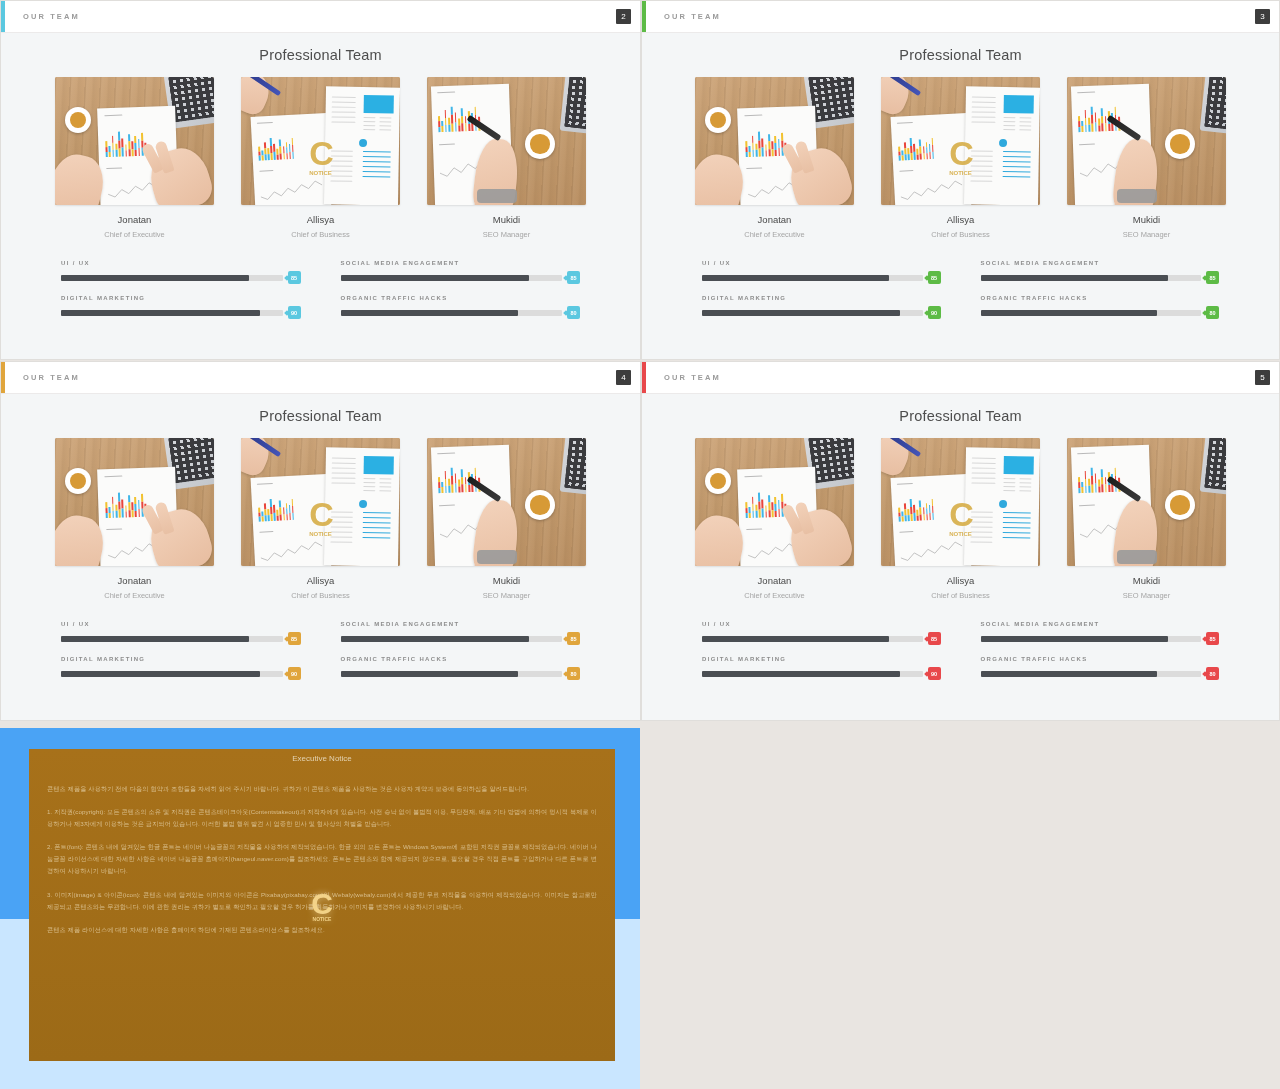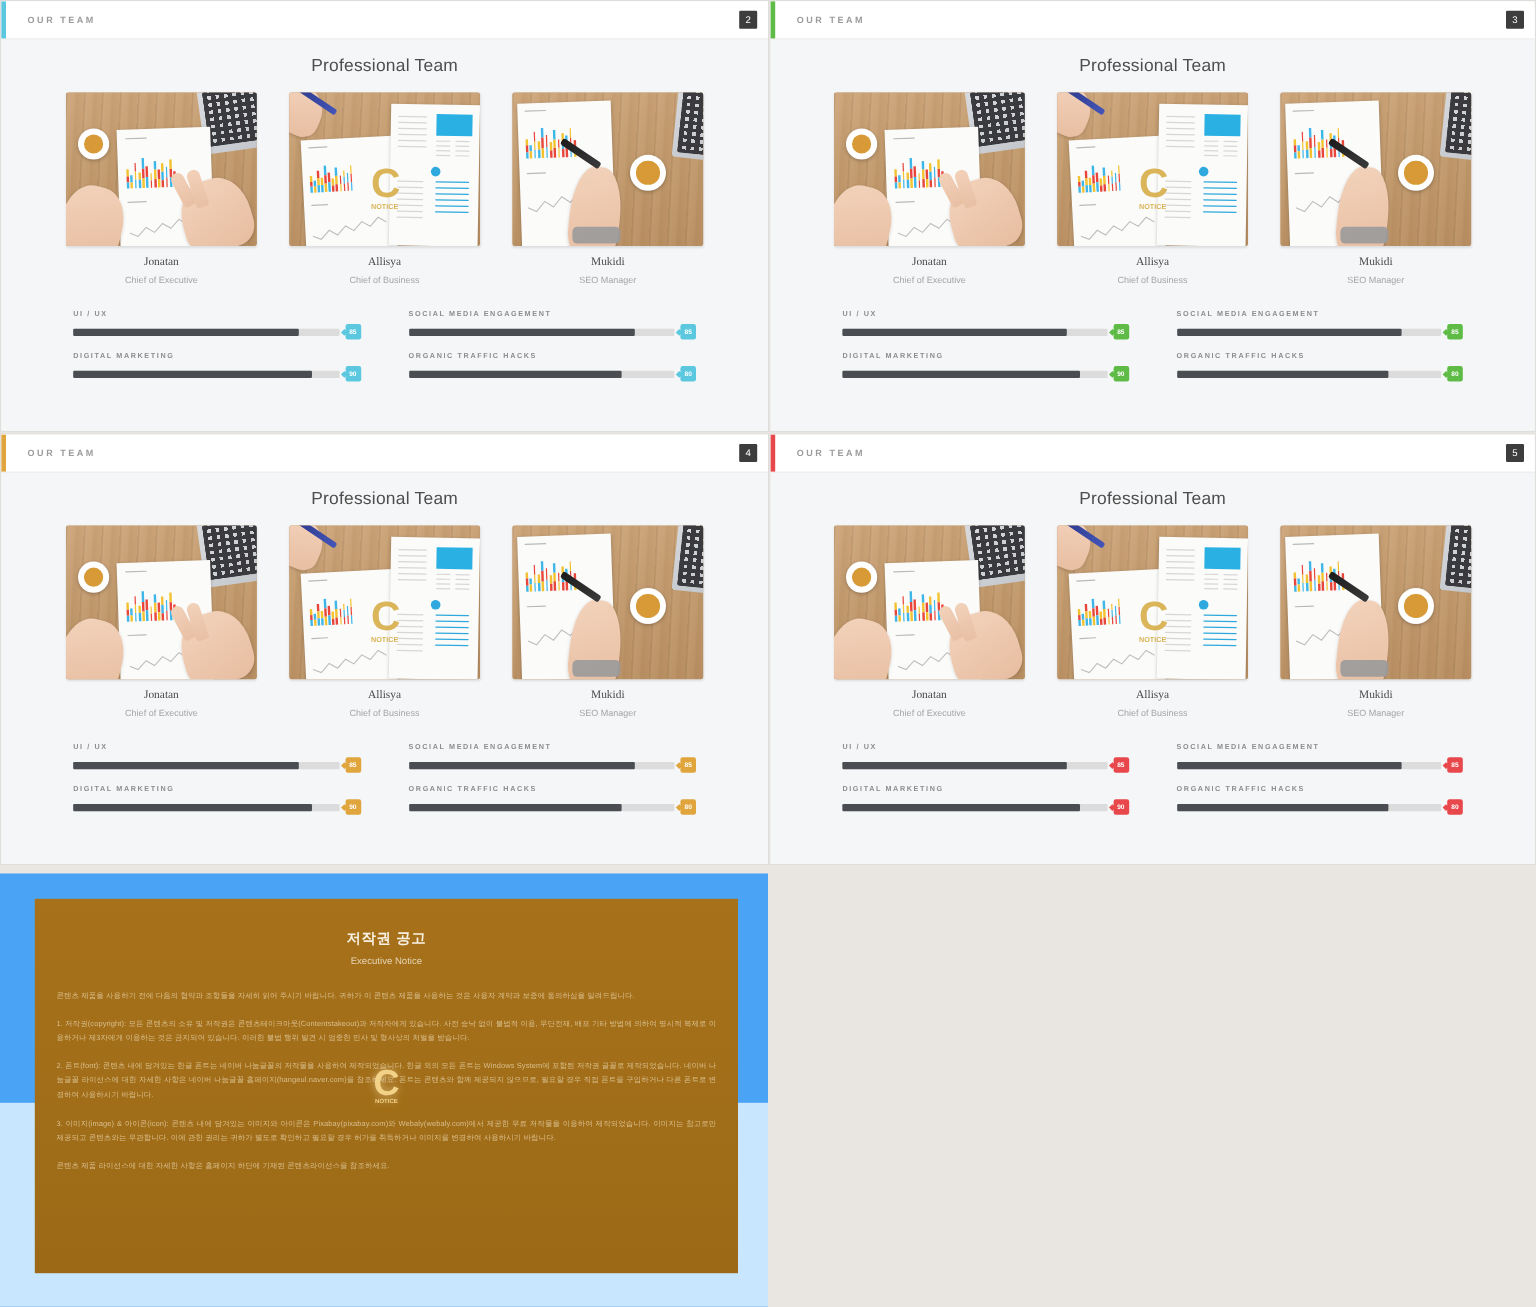--- a/index.html
+++ b/index.html
@@ -135,21 +135,21 @@
     transform:translate(-50%,-50%);
     font-size:34px;font-weight:700;
     color:rgba(212,168,60,.85);
     text-shadow:0 0 5px rgba(255,255,255,.55);
     letter-spacing:-2px;
     line-height:1;
   }
   .watermark small{display:block;font-size:6px;letter-spacing:0;text-align:center;}
 
   .m-name{
-    text-align:center;font-size:9.5px;color:#4a4a4a;margin-top:9px;font-family:Liberation Serif, serif;
+    text-align:center;font-size:9.5px;color:#4a4a4a;margin-top:9px;
   }
   .m-role{
     text-align:center;font-size:7.5px;color:#a5a5a5;margin-top:5px;
   }
 
   
   .skills{
     display:flex;
     margin-top:21px;
     padding:0 60px;
@@ -1521,21 +1521,20 @@
           </div>
         </div>
       </div>
     </div>
   </div>
 
   <div class="copy-panel" style="left:0px;top:728px;width:640px;height:361px;">
     <div class="sheen"></div>
     <div class="sheen2"></div>
     <div class="copy-inner">
-      <div class="copy-title">저작권 공고</div>
       <div class="copy-sub">Executive Notice</div>
       <div class="copy-body">
         <p>콘텐츠 제품을 사용하기 전에 다음의 협약과 조항들을 자세히 읽어 주시기 바랍니다. 귀하가 이 콘텐츠 제품을 사용하는 것은 사용자 계약과 보증에 동의하심을 알려드립니다.</p>
         <p>1. 저작권(copyright): 모든 콘텐츠의 소유 및 저작권은 콘텐츠테이크아웃(Contentstakeout)과 저작자에게 있습니다. 사전 승낙 없이 불법적 이용, 무단전재, 배포 기타 방법에 의하여 명시적 복제로 이용하거나 제3자에게 이용하는 것은 금지되어 있습니다. 이러한 불법 행위 발견 시 엄중한 민사 및 형사상의 처벌을 받습니다.</p>
         <p>2. 폰트(font): 콘텐츠 내에 담겨있는 한글 폰트는 네이버 나눔글꼴의 저작물을 사용하여 제작되었습니다. 한글 외의 모든 폰트는 Windows System에 포함된 저작권 글꼴로 제작되었습니다. 네이버 나눔글꼴 라이선스에 대한 자세한 사항은 네이버 나눔글꼴 홈페이지(hangeul.naver.com)를 참조하세요. 폰트는 콘텐츠와 함께 제공되지 않으므로, 필요할 경우 직접 폰트를 구입하거나 다른 폰트로 변경하여 사용하시기 바랍니다.</p>
         <p>3. 이미지(image) &amp; 아이콘(icon): 콘텐츠 내에 담겨있는 이미지와 아이콘은 Pixabay(pixabay.com)와 Webaly(webaly.com)에서 제공한 무료 저작물을 이용하여 제작되었습니다. 이미지는 참고로만 제공되고 콘텐츠와는 무관합니다. 이에 관한 권리는 귀하가 별도로 확인하고 필요할 경우 허가를 취득하거나 이미지를 변경하여 사용하시기 바랍니다.</p>
         <p>콘텐츠 제품 라이선스에 대한 자세한 사항은 홈페이지 하단에 기재된 콘텐츠라이선스를 참조하세요.</p>
       </div>
       <div class="copy-c">
         <span>C</span>

